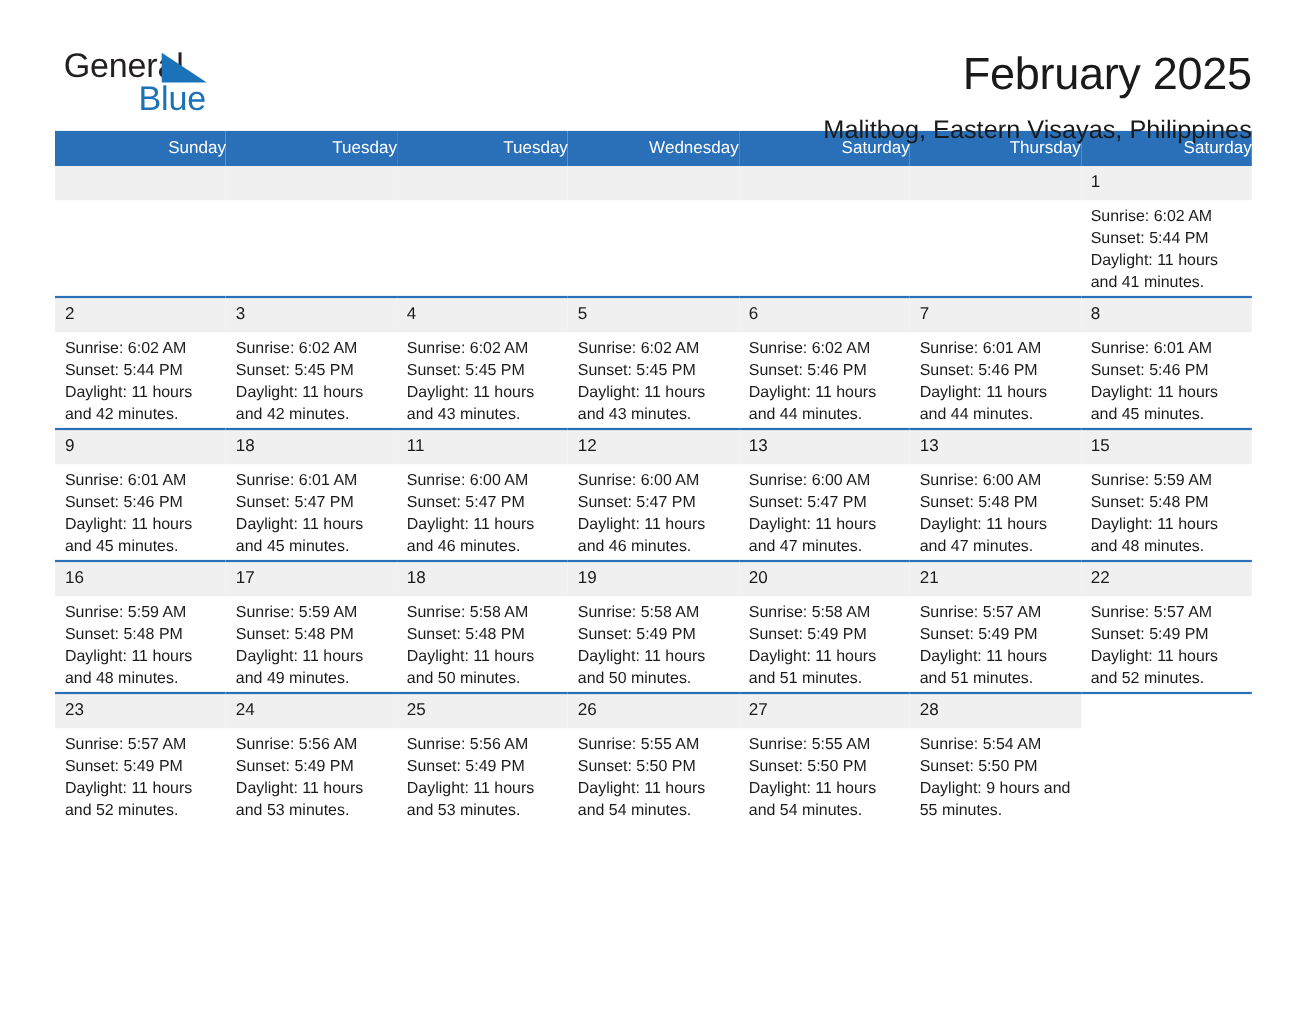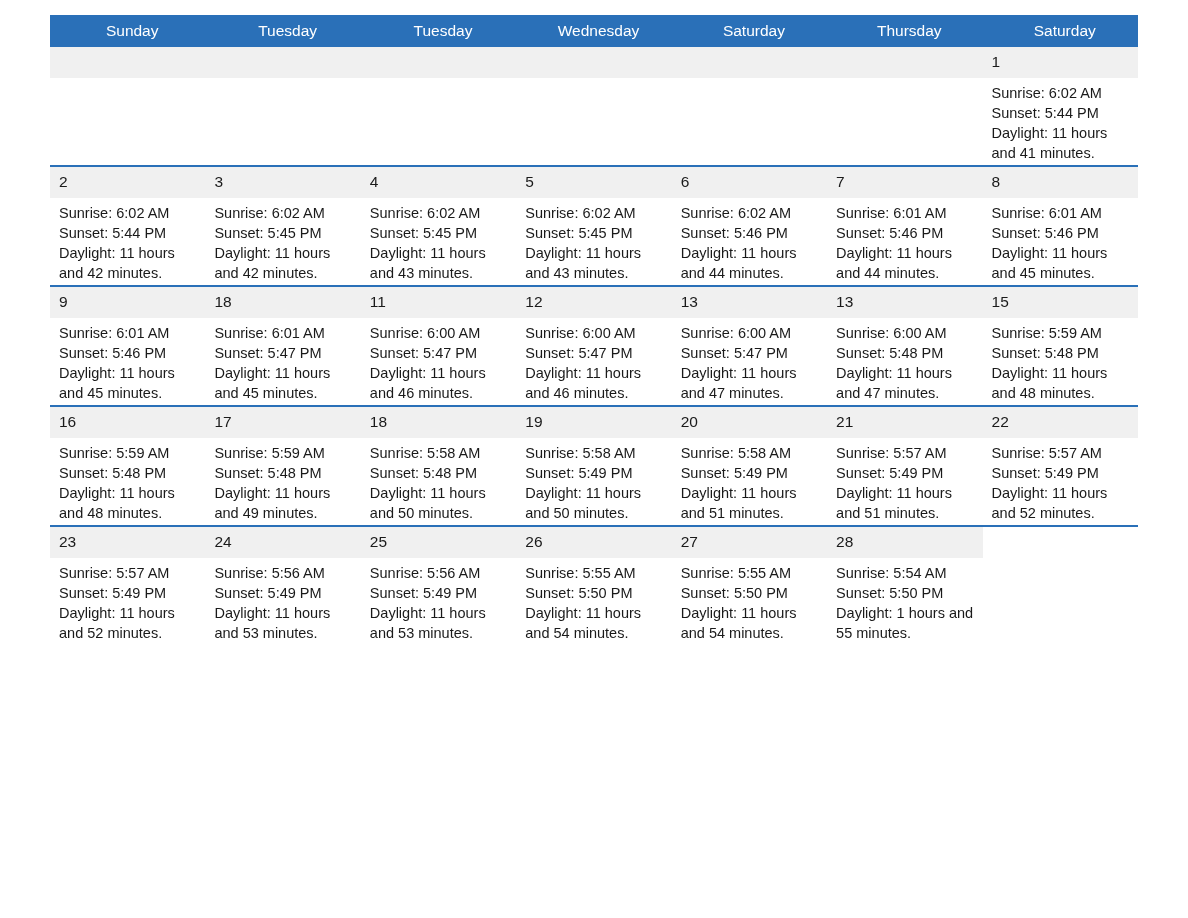--- a/index.html
+++ b/index.html
@@ -89,21 +89,21 @@
     width: 1088px;
     border-collapse: collapse;
     table-layout: fixed;
     margin-top: 15px;
   }
   .calendar th {
     background: #2a70b8;
     color: #ffffff;
     font-weight: normal;
     font-size: 15.5px;
-    text-align: center;
+    text-align: right;
     padding: 7px 0 8px 9px;
     height: 16px;
     line-height: 17px;
   }
   .calendar td {
     vertical-align: top;
     width: 155.4px;
     padding: 0;
     border-top: 2px solid #2a70b8;
     height: 118px;
@@ -140,20 +140,31 @@
   }
   .info .daylight {
     white-space: normal;
   }
 </style>
 </head>
 <body>
 
 <div class="page">
 
+  <div class="top">
+    <div class="logo">
+      <span class="logo-general">General</span>
+      <span class="logo-tri"></span>
+      <span class="logo-blue">Blue</span>
+    </div>
+    <div class="titles">
+      <h1 class="month-title">February 2025</h1>
+      <div class="location">Malitbog, Eastern Visayas, Philippines</div>
+    </div>
+  </div>
 
   <table class="calendar">
     <thead>
       <tr>
         <th>Sunday</th>
         <th>Tuesday</th>
         <th>Tuesday</th>
         <th>Wednesday</th>
         <th>Saturday</th>
         <th>Thursday</th>
@@ -469,21 +480,21 @@
                 <div class="daylight">Daylight: 11 hours and 54 minutes.</div>
               </div>
             </div>
           </td>
           <td class="cell day">
             <div class="cell-inner">
               <div class="daynum">28</div>
               <div class="info">
                 <div>Sunrise: 5:54 AM</div>
                 <div>Sunset: 5:50 PM</div>
-                <div class="daylight">Daylight: 1 hours and 55 minutes.</div>
+                <div class="daylight">Daylight: 9 hours and 55 minutes.</div>
               </div>
             </div>
           </td>
           <td class="cell blank">
             <div class="cell-inner">
               <div class="daynum">&nbsp;</div>
             </div>
           </td>
         </tr>
       </tbody>

